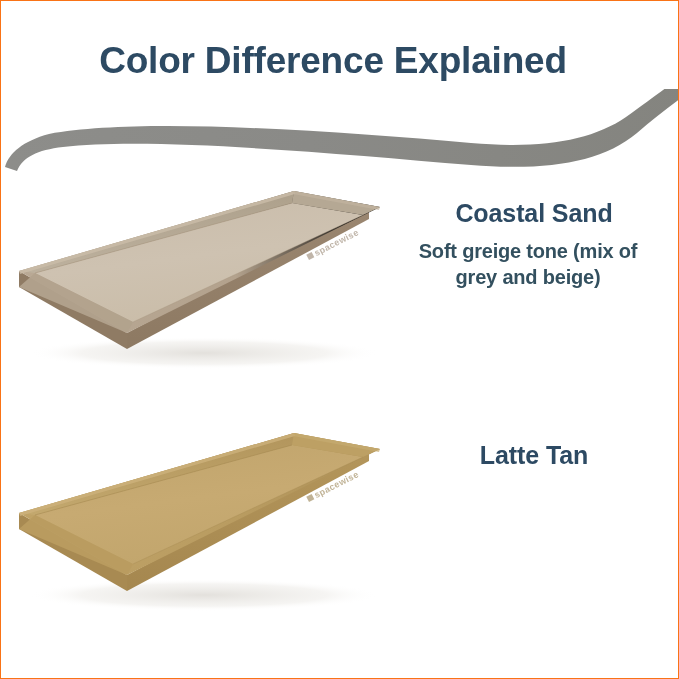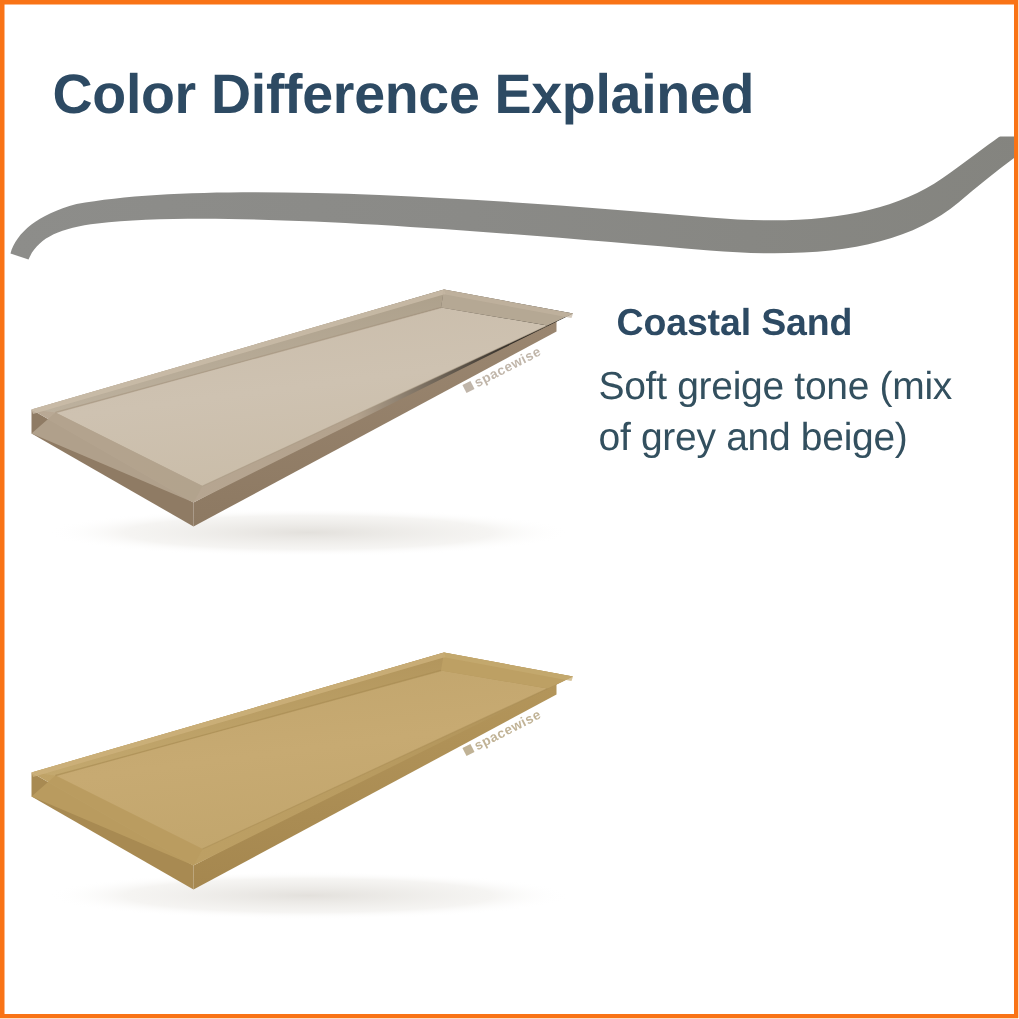--- a/index.html
+++ b/index.html
@@ -12,22 +12,23 @@
     font-family: "Liberation Sans", sans-serif;
     -webkit-font-smoothing: antialiased;
   }
 
   #infographic {
     position: relative;
     width: 679px;
     height: 679px;
     background: #ffffff;
     box-sizing: border-box;
-    border: 3px solid #f97316;
+    border: 1px solid #f97316;
     overflow: hidden;
+    text-align: center;
   }
 
   
   .title {
     position: absolute;
     left: 32px;
     top: 40px;
     width: 600px;
     font-size: 37px;
     font-weight: bold;
@@ -66,22 +67,22 @@
   }
   .swatch-name {
     font-size: 25px;
     font-weight: bold;
     color: #2d4a63;
     line-height: 1.15;
     margin: 0 0 10px 12px;
     letter-spacing: -0.1px;
   }
   .swatch-desc {
-    font-size: 26px;
-    font-weight: normal;
+    font-size: 20px;
+    font-weight: bold;
     color: #33505f;
     line-height: 1.33;
     margin: 0;
     letter-spacing: -0.2px;
   }
 
   
   .tray-wrap {
     position: absolute;
     left: 8px;
@@ -241,16 +242,17 @@
         <path d="M 124 141 L 354 34" stroke="#a68a51" stroke-width="0.8" fill="none" opacity="0.45"></path>
 
         <g transform="translate(300,79) rotate(-27)" opacity="0.55">
           <rect x="0" y="-6" width="6" height="6" fill="#8e7540"></rect>
           <text class="logo-text" x="8" y="0" fill="#8e7540">spacewise</text>
         </g>
       </svg>
     </div>
 
     <div class="textcol">
+      <p class="swatch-name">Latte Tan</p>
     </div>
   </div>
 
 </div>
 
 </body></html>

